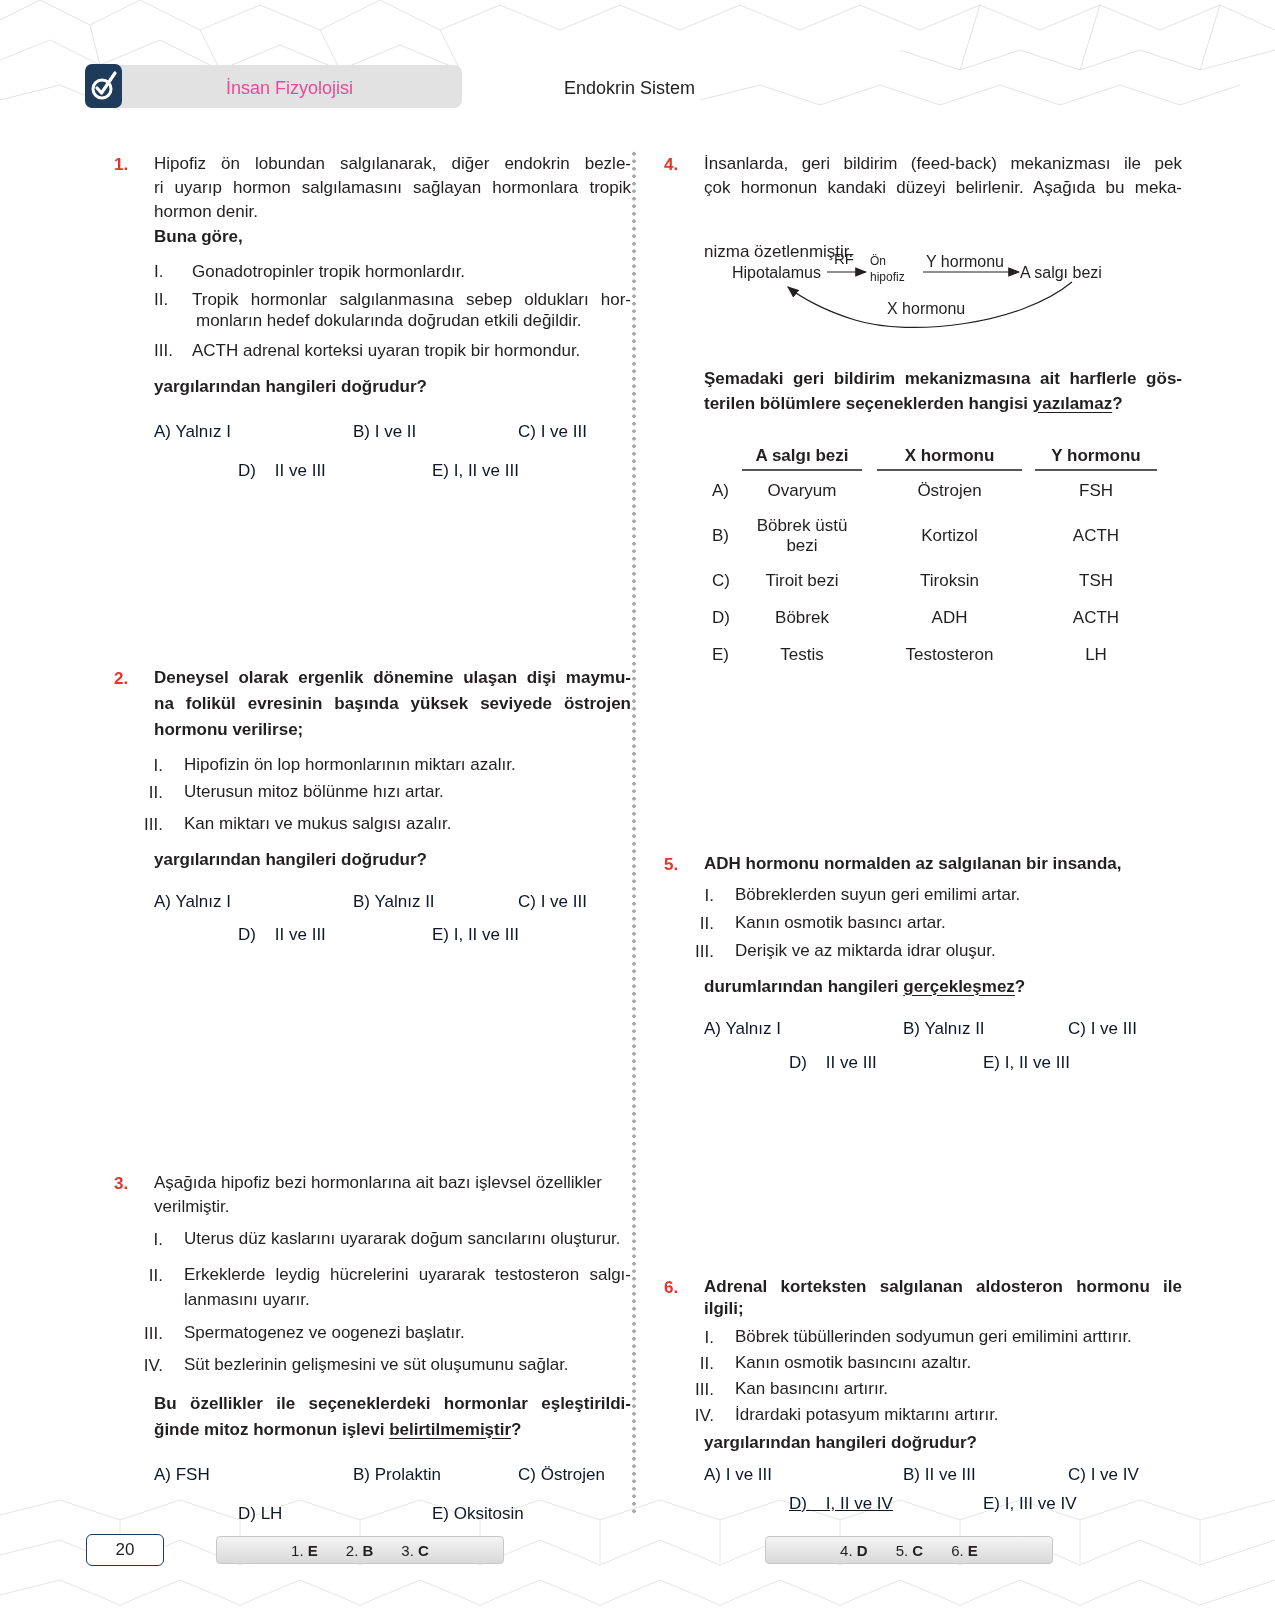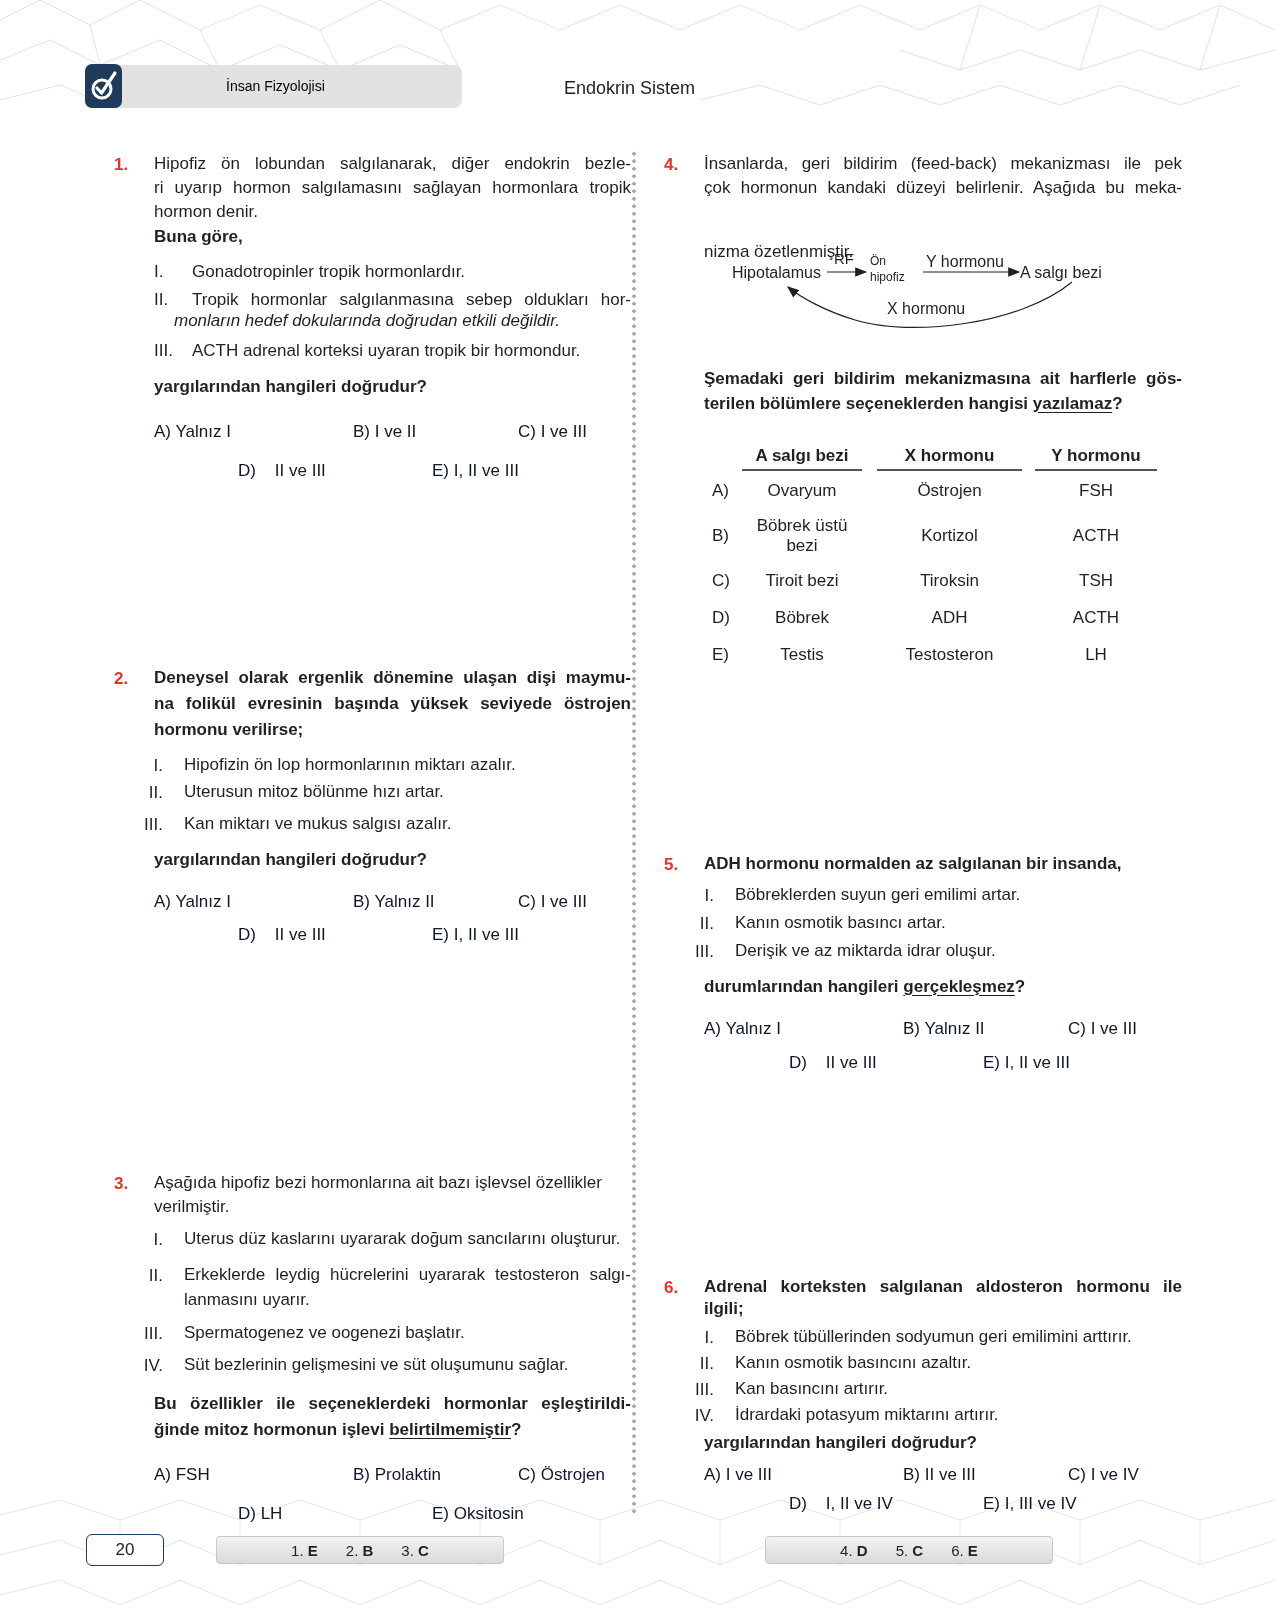--- a/index.html
+++ b/index.html
@@ -14,21 +14,21 @@
   .abs { position:absolute; }
   .header-bar {
     position:absolute; left:86px; top:65px; width:376px; height:43px;
     background:#e2e2e2; border-radius:8px;
   }
   .logo {
     position:absolute; left:85px; top:64px; width:37px; height:44px;
     background:#1f3b5c; border-radius:7px;
     display:flex; align-items:center; justify-content:center;
   }
-  .header-left { position:absolute; left:226px; top:78px; font-size:14px; color:#000000; }
+  .header-left { position:absolute; left:226px; top:78px; font-size:18px; color:#ec4899; }
   .header-right { position:absolute; left:564px; top:78px; font-size:18px; color:#222; }
 
   .qnum { position:absolute; font-weight:bold; color:#e8322a; font-size:17px; }
   .p { position:absolute; font-size:17px; line-height:24px; color:#231f20; }
   .b { font-weight:bold; }
   .just { text-align:justify; text-align-last:justify; }
   .u { text-decoration:underline; text-underline-offset:3px; }
   .rom { position:absolute; font-size:17px; text-align:right; width:30px; }
   .opt { position:absolute; font-size:17px; color:#0f172a; white-space:nowrap; }
 
@@ -91,21 +91,21 @@
   <div class="qnum" style="left:114px;top:155px;">1.</div>
   <div class="p just" style="left:154px;top:152px;width:477px;">Hipofiz ön lobundan salgılanarak, diğer endokrin bezle-</div>
   <div class="p just" style="left:154px;top:176px;width:477px;">ri uyarıp hormon salgılamasını sağlayan hormonlara tropik</div>
   <div class="p" style="left:154px;top:200px;">hormon denir.</div>
   <div class="p b" style="left:154px;top:225px;">Buna göre,</div>
 
   <div class="p" style="left:154px;top:260px;">I.</div>
   <div class="p" style="left:192px;top:260px;">Gonadotropinler tropik hormonlardır.</div>
   <div class="p" style="left:154px;top:288px;">II.</div>
   <div class="p just" style="left:192px;top:288px;width:439px;">Tropik hormonlar salgılanmasına sebep oldukları hor-</div>
-  <div class="p" style="left:174px;top:309px;font-style:italic;">monların hedef dokularında doğrudan etkili değildir.</div>
+  <div class="p" style="left:196px;top:309px;">monların hedef dokularında doğrudan etkili değildir.</div>
   <div class="p" style="left:154px;top:339px;">III.</div>
   <div class="p" style="left:192px;top:339px;">ACTH adrenal korteksi uyaran tropik bir hormondur.</div>
 
   <div class="p b" style="left:154px;top:375px;">yargılarından hangileri doğrudur?</div>
 
   <div class="opt" style="left:154px;top:422px;">A) Yalnız I</div>
   <div class="opt" style="left:353px;top:422px;">B) I ve II</div>
   <div class="opt" style="left:518px;top:422px;">C) I ve III</div>
   <div class="opt" style="left:238px;top:461px;white-space:pre;">D)    II ve III</div>
   <div class="opt" style="left:432px;top:461px;">E) I, II ve III</div>
@@ -265,21 +265,21 @@
   <div class="rom" style="left:684px;top:1380px;">III.</div>
   <div class="p" style="left:735px;top:1377px;">Kan basıncını artırır.</div>
   <div class="rom" style="left:684px;top:1406px;">IV.</div>
   <div class="p" style="left:735px;top:1403px;">İdrardaki potasyum miktarını artırır.</div>
 
   <div class="p b" style="left:704px;top:1431px;">yargılarından hangileri doğrudur?</div>
 
   <div class="opt" style="left:704px;top:1465px;">A) I ve III</div>
   <div class="opt" style="left:903px;top:1465px;">B) II ve III</div>
   <div class="opt" style="left:1068px;top:1465px;">C) I ve IV</div>
-  <div class="opt" style="left:789px;top:1494px;white-space:pre;">D)    I, II ve IV</div>
+  <div class="opt" style="left:789px;top:1494px;white-space:pre;text-decoration:underline;">D)    I, II ve IV</div>
   <div class="opt" style="left:983px;top:1494px;">E) I, III ve IV</div>
 </div>
 
 <div class="footer-page">20</div>
 
 <div class="answer-bar" style="left:216px;width:286px;">
   <span><span>1.</span> <b>E</b></span>
   <span><span>2.</span> <b>B</b></span>
   <span><span>3.</span> <b>C</b></span>
 </div>

